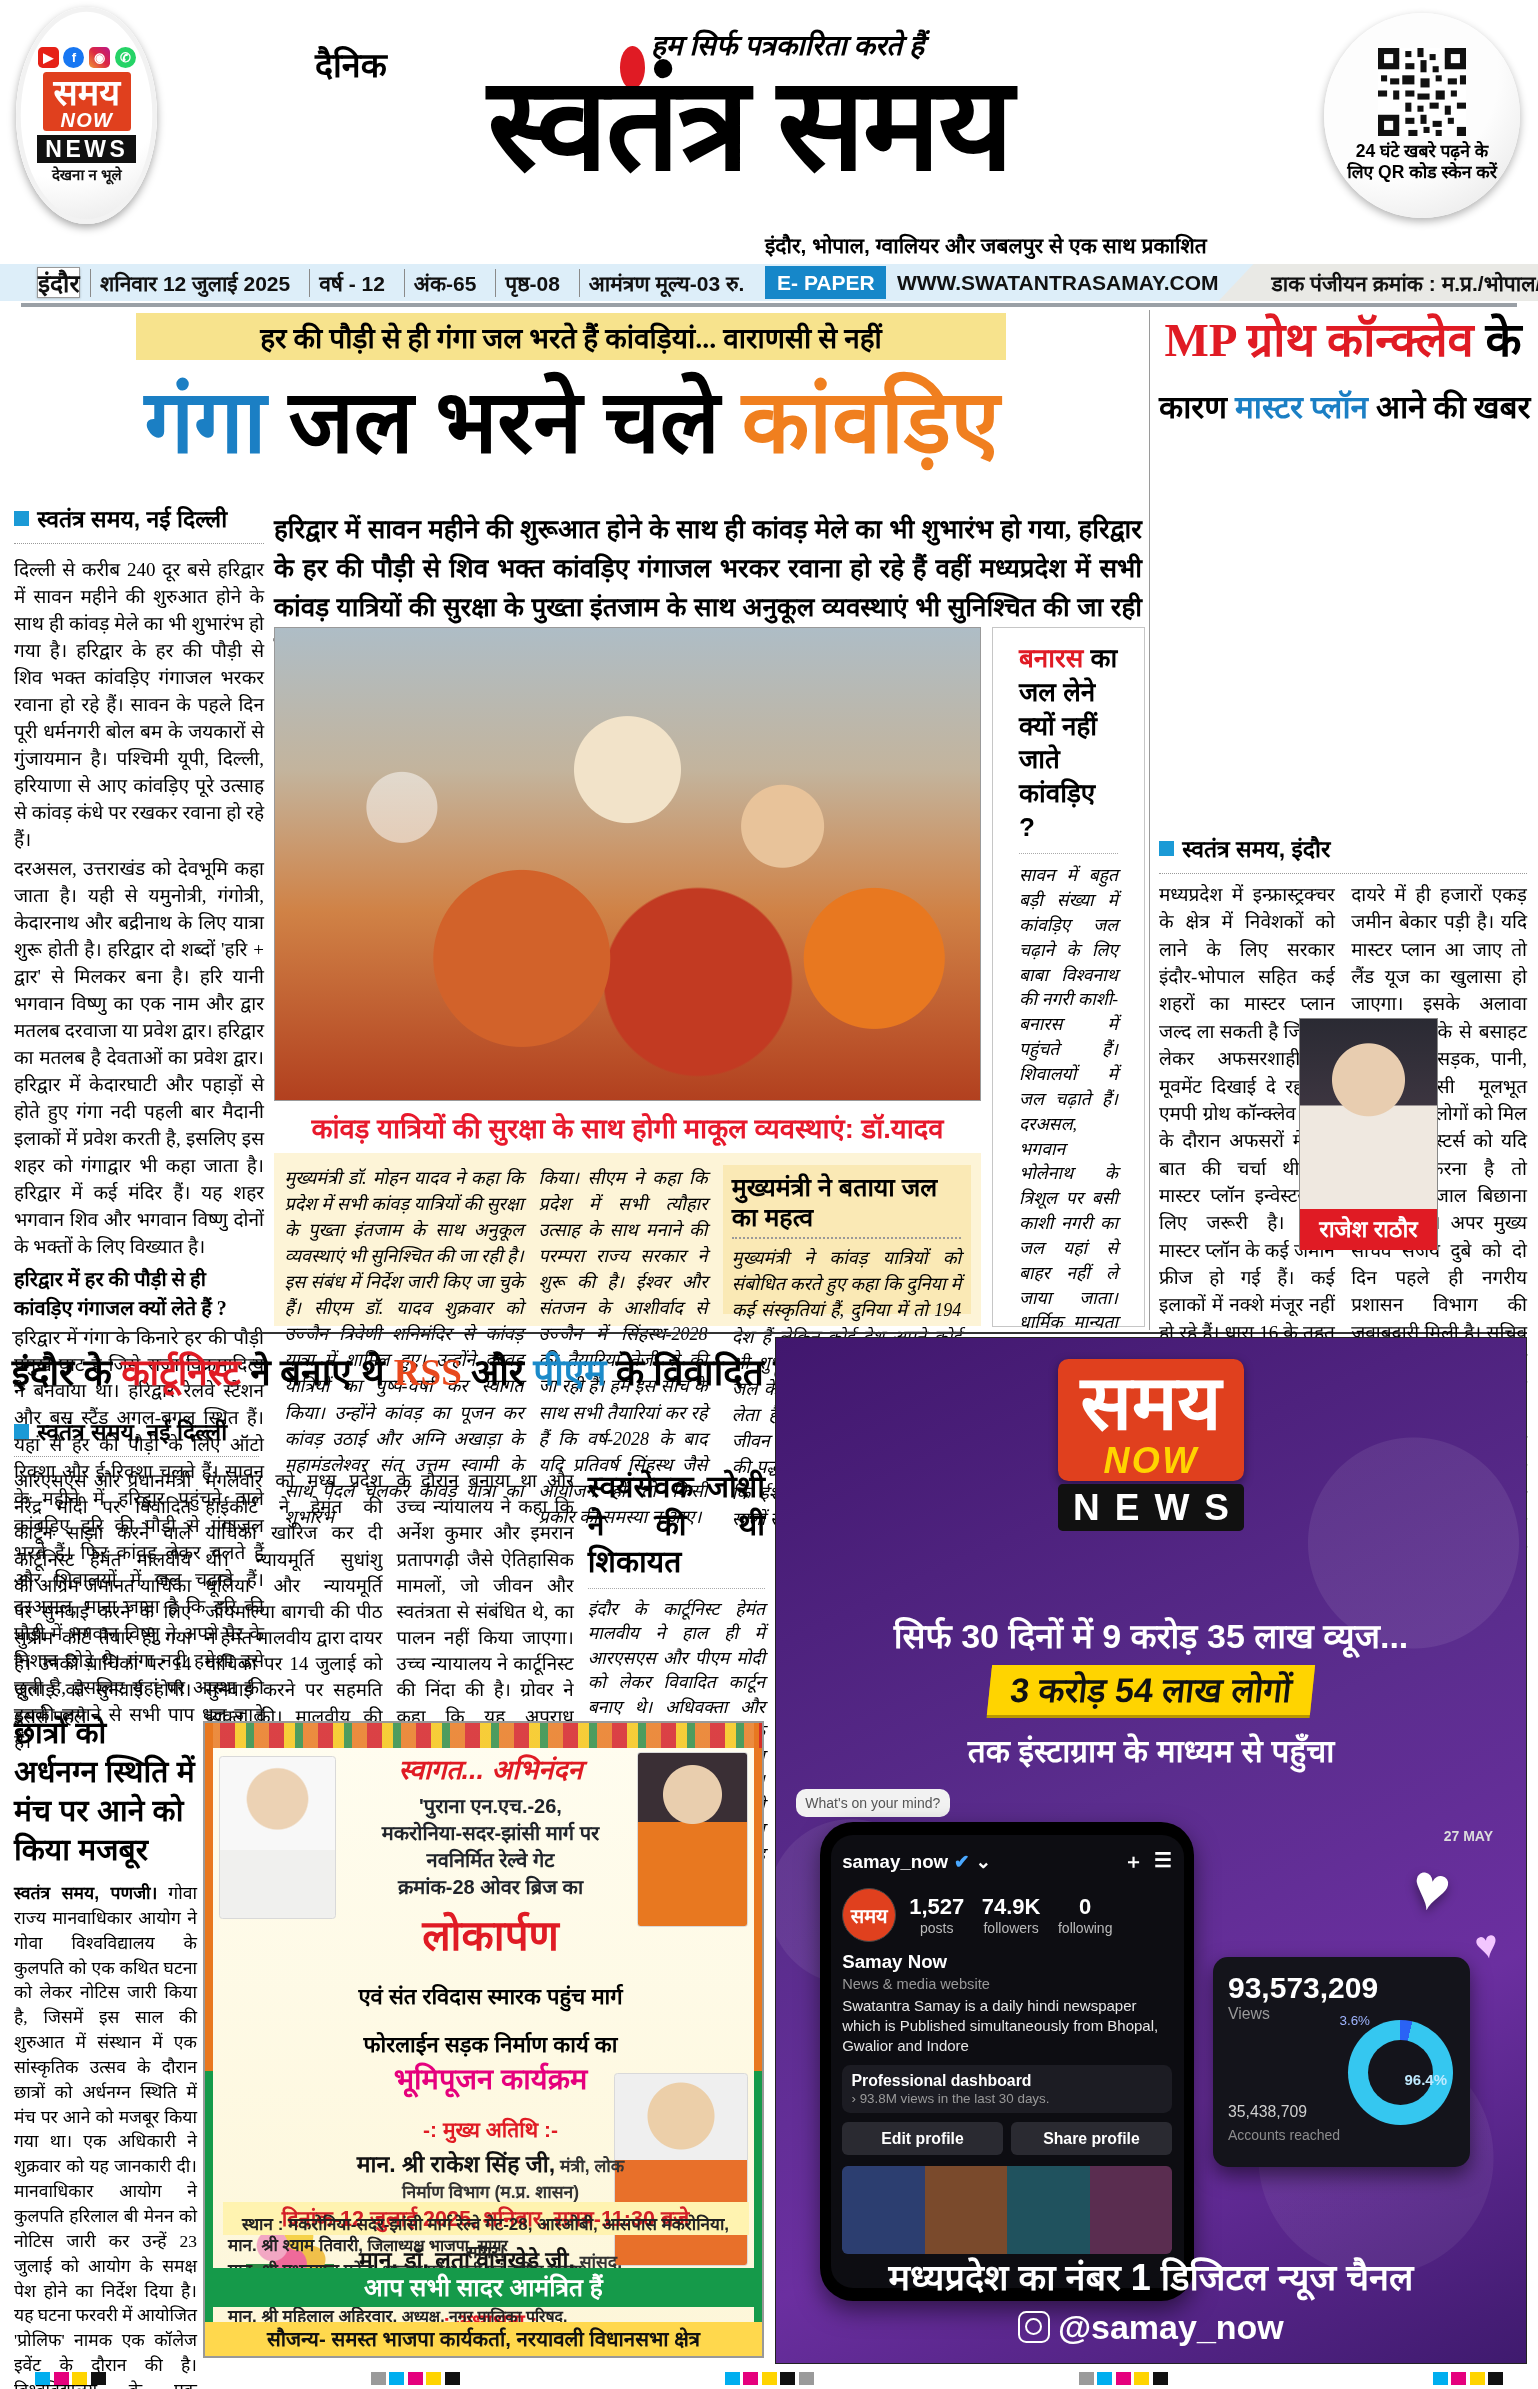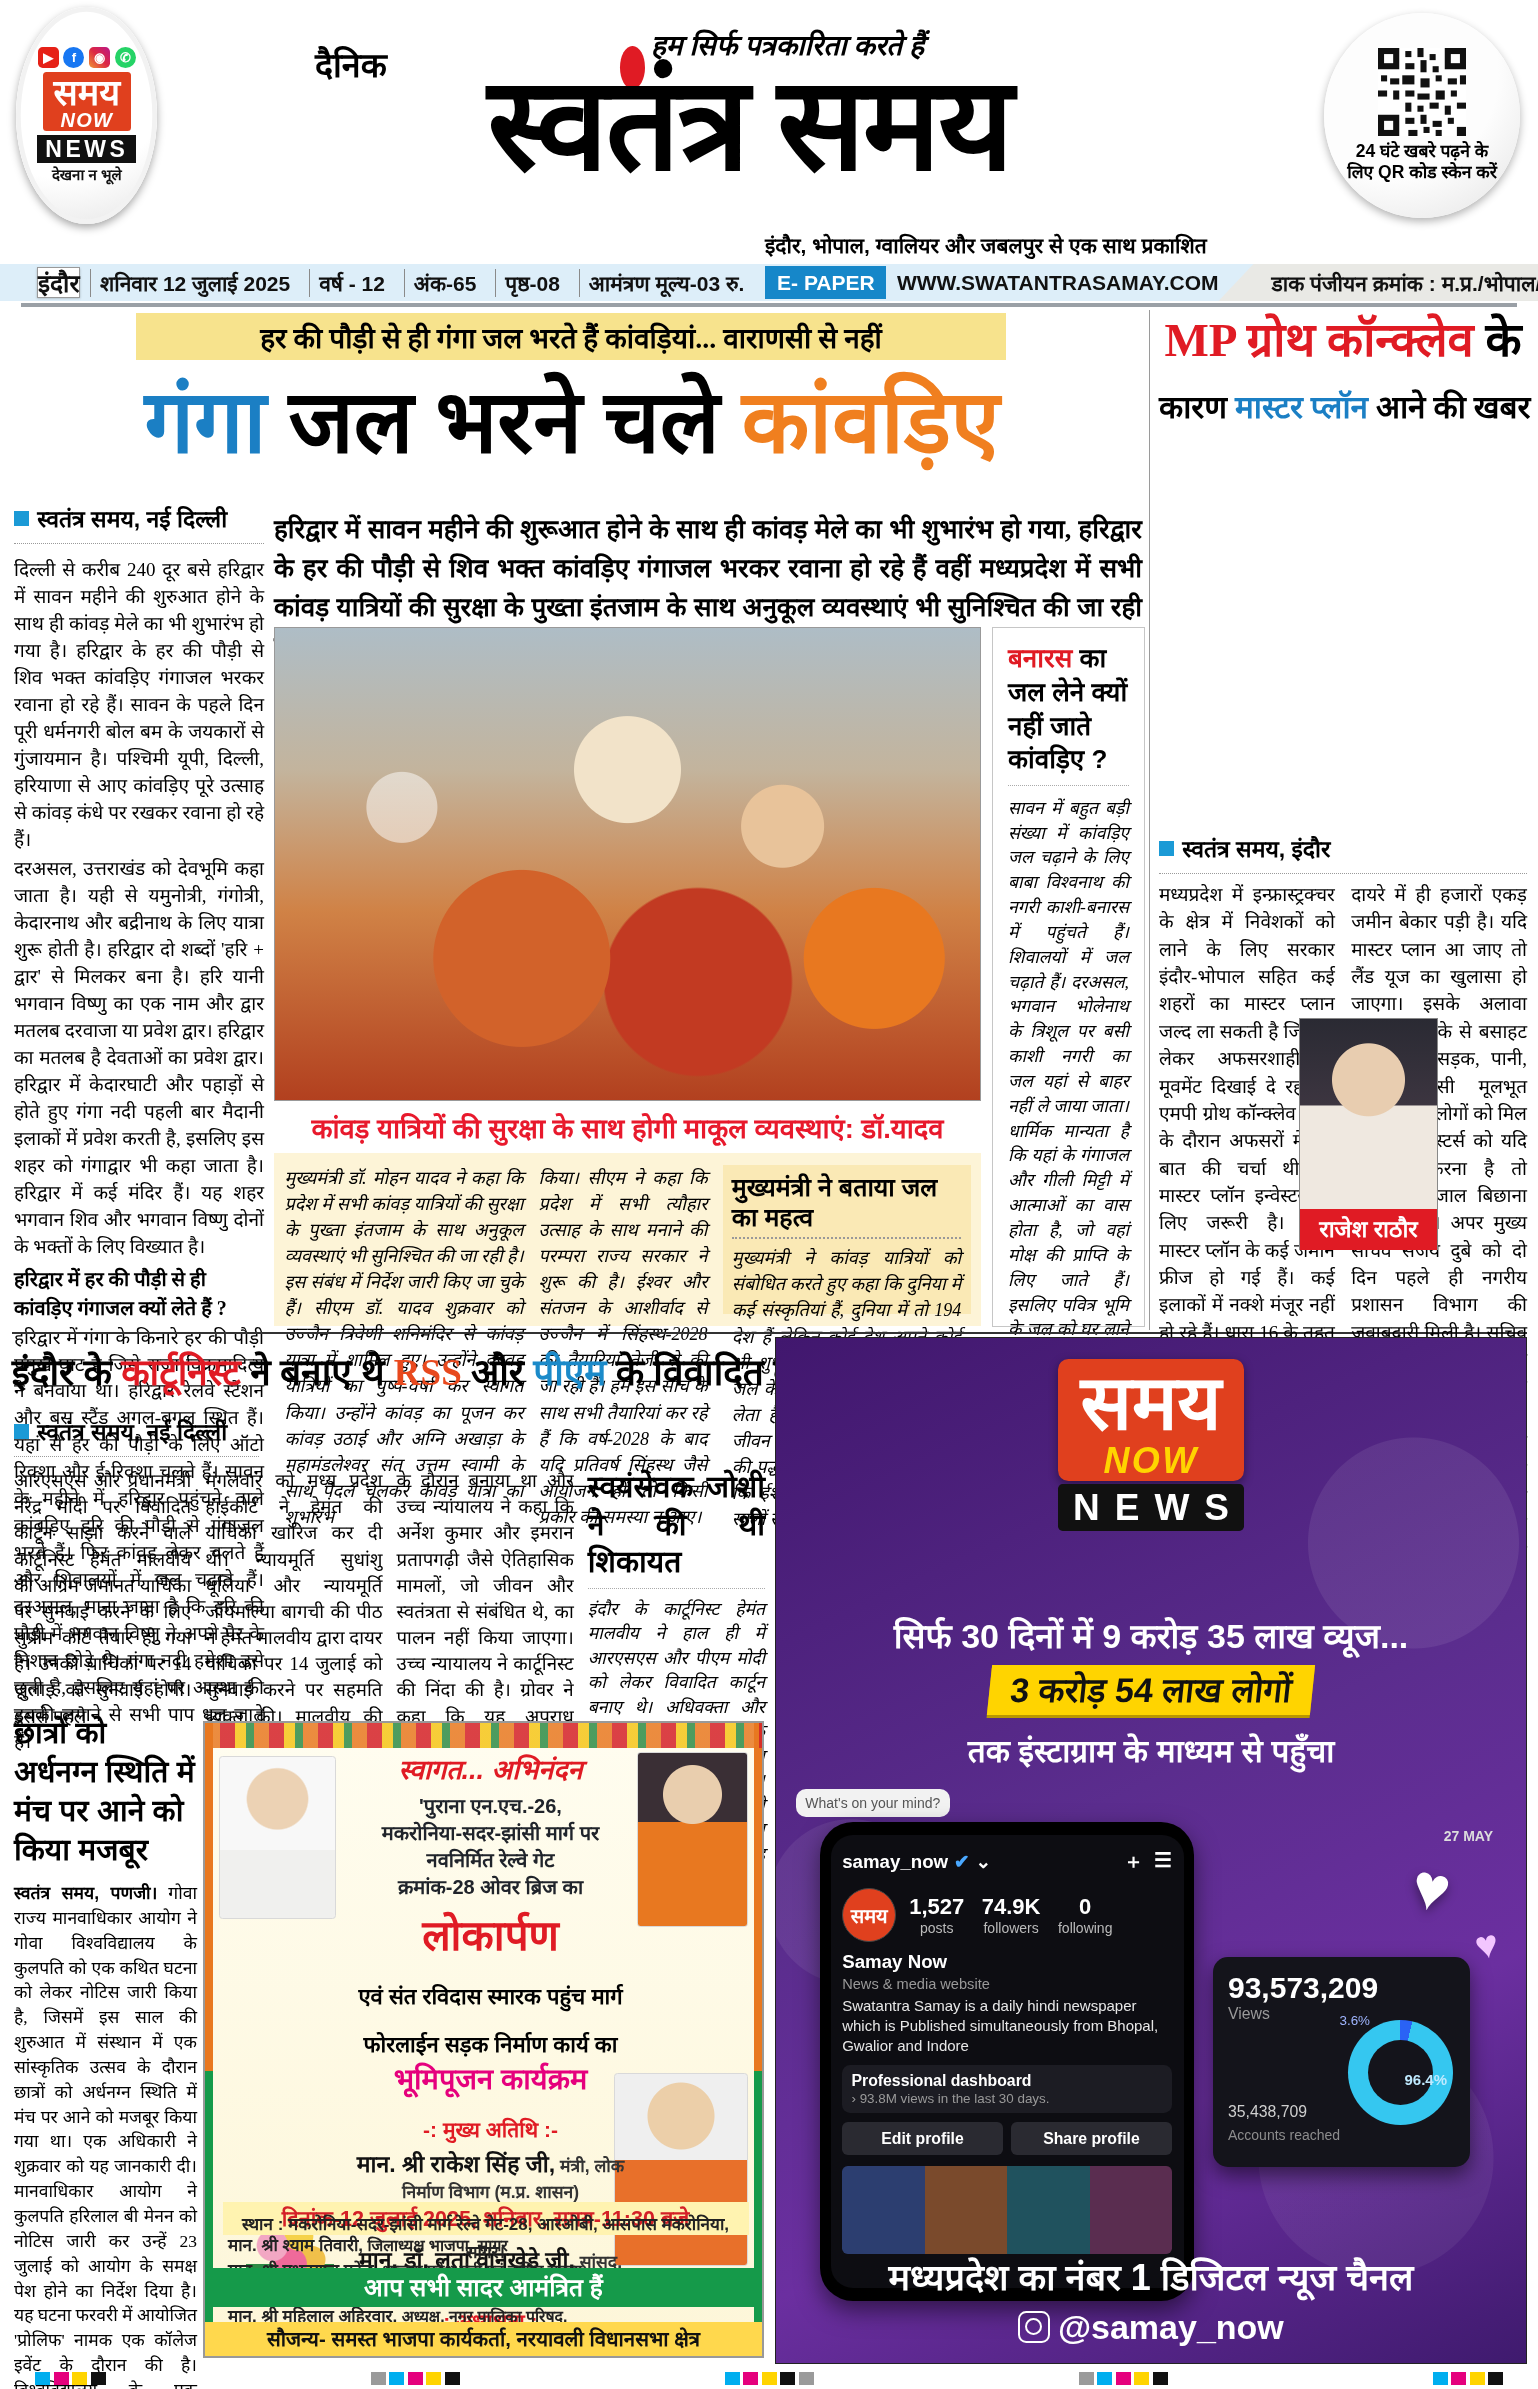--- a/index.html
+++ b/index.html
@@ -70,21 +70,21 @@
   .photo-main { left:274px; top:627px; width:707px; height:474px; border:0.6px solid #999;
     background:
       radial-gradient(circle at 18% 38%, rgba(255,255,255,.5) 0 35px, transparent 36px),
       radial-gradient(circle at 50% 30%, #f2e3c9 0 53px, transparent 54px),
       radial-gradient(circle at 72% 42%, #e8c39a 0 41px, transparent 42px),
       radial-gradient(circle at 35% 70%, #d2622a 0 88px, transparent 89px),
       radial-gradient(circle at 60% 75%, #c23a22 0 93px, transparent 95px),
       radial-gradient(circle at 85% 70%, #e87820 0 70px, transparent 71px),
       linear-gradient(180deg,#aebdc6 0%, #c3b49d 30%, #d08246 60%, #b2401f 100%); }
 
-  .banaras { left:992px; top:627px; width:153px; height:700px; border:1.2px solid #c6c6c6; padding:14px 15px; background:#fff; }
+  .banaras { left:992px; top:627px; width:153px; height:700px; border:1.2px solid #c6c6c6; padding:14px 26px; background:#fff; }
   .ban-title { font:bold 26px/1.3 "Liberation Sans",sans-serif; border-bottom:1.8px dotted #aaa; padding-bottom:8.2px; margin-bottom:9.3px; }
   .ban-red { color:#e01b24; }
   .ban-text { font-size:17.5px; line-height:1.42; font-style:italic; text-align:justify; }
 
   .photo-cap { left:274px; top:1109px; width:707px; font-size:27.4px; color:#e8192c; white-space:nowrap; text-align:center; }
 
   .cm-area { left:274px; top:1153px; width:707px; height:173px; background:#fdf4d7; display:flex; gap:15px; padding:11.7px 10.5px; }
   .cm-c1 { width:239px; } .cm-c2 { width:169px; }
   .cm-txt { font-size:18px; line-height:1.45; font-style:italic; text-align:justify; }
   .cm-box { flex:1; background:#fae9b5; padding:7px 9.3px; }

